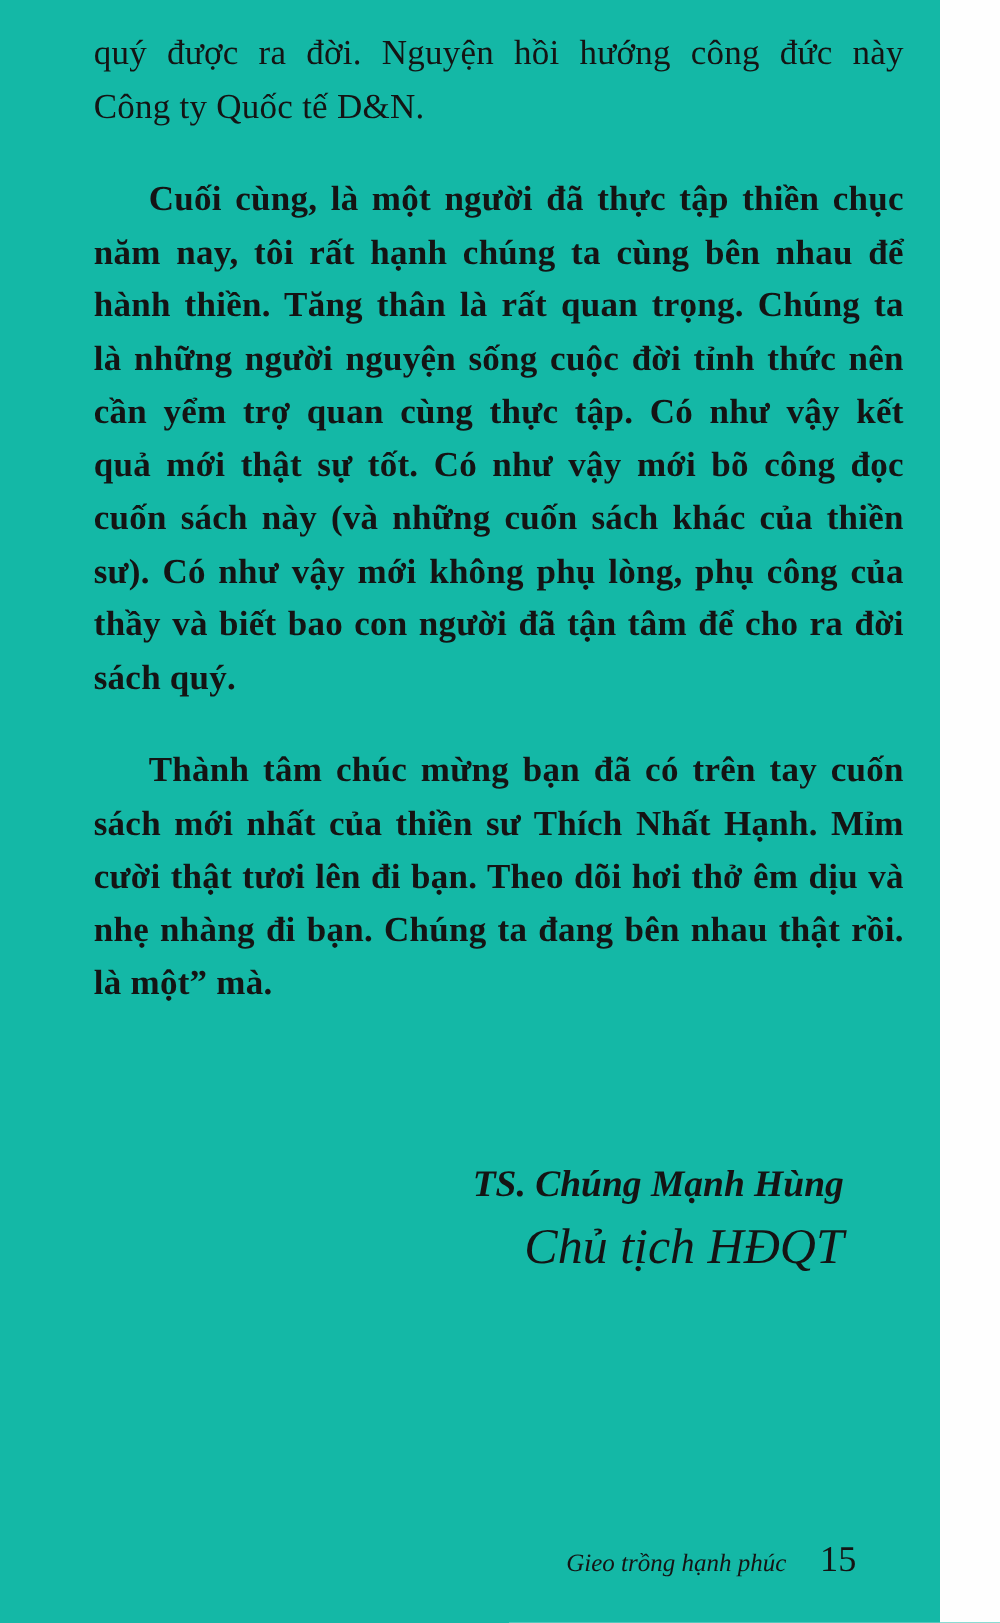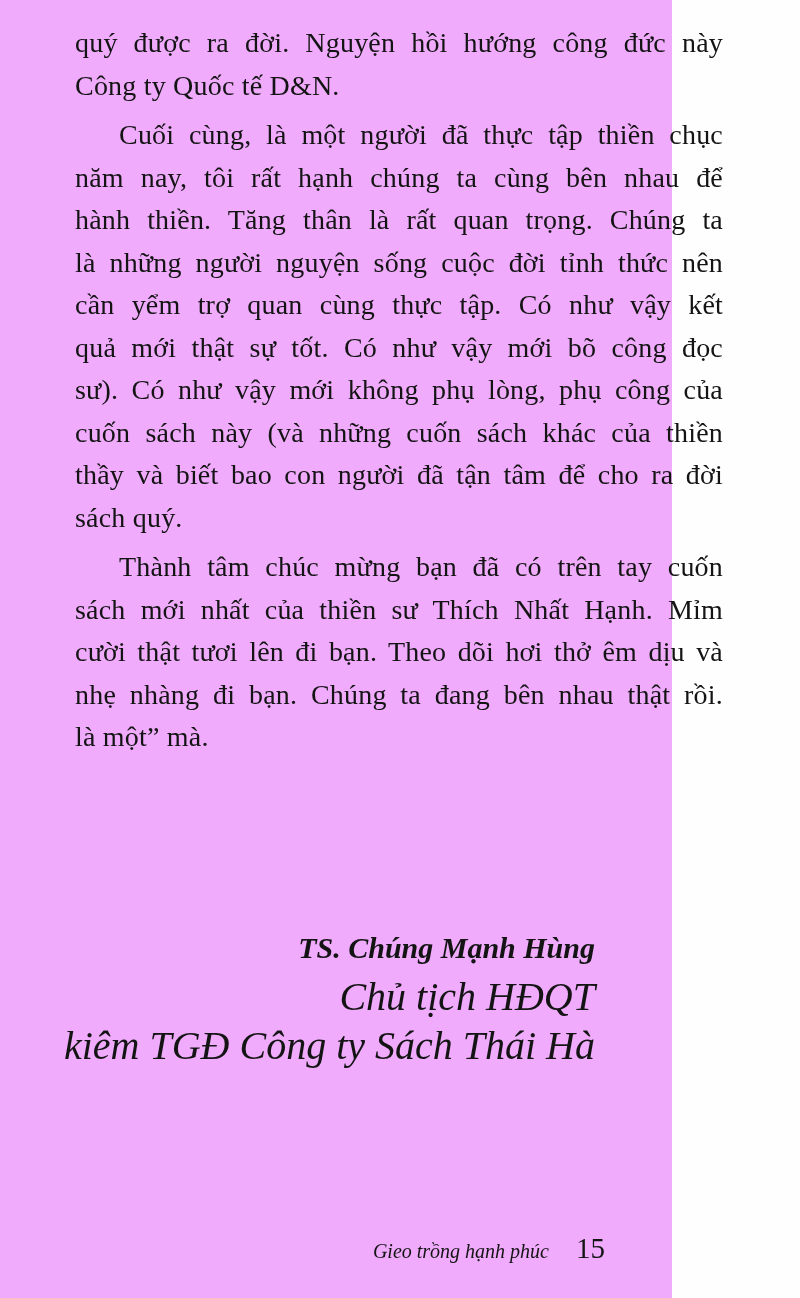--- a/index.html
+++ b/index.html
@@ -10,36 +10,37 @@
     width: 800px;
     height: 1298px;
     background: #fefefe;
     color: #141414;
     font-family: "Liberation Serif", "DejaVu Serif", serif;
     overflow: hidden;
     position: relative;
   }
   .page {
     position: relative;
-    width: 672px;
+    width: 752px;
     height: 1298px;
-    background: #f0abfc;
+    background: #14b8a6;
   }
   .text-block {
     position: absolute;
     left: 75px;
     top: 22px;
     width: 648px;
   }
   .para {
     margin: 0;
     padding: 0;
   }
   .para + .para {
-    margin-top: 7px;
+    margin-top: 32px;
+    font-weight: bold;
   }
   .line {
     font-size: 28px;
     line-height: 42.5px;
     text-align: justify;
     text-align-last: justify;
     letter-spacing: 0.2px;
     white-space: normal;
   }
   .line.last {
@@ -96,40 +97,39 @@
       <div class="line last">Công ty Quốc tế D&amp;N.</div>
     </div>
 
     <div class="para">
       <div class="line first">Cuối cùng, là một người đã thực tập thiền chục</div>
       <div class="line">năm nay, tôi rất hạnh chúng ta cùng bên nhau để</div>
       <div class="line">hành thiền. Tăng thân là rất quan trọng. Chúng ta</div>
       <div class="line">là những người nguyện sống cuộc đời tỉnh thức nên</div>
       <div class="line">cần yểm trợ quan cùng thực tập. Có như vậy kết</div>
       <div class="line">quả mới thật sự tốt. Có như vậy mới bõ công đọc</div>
+      <div class="line">cuốn sách này (và những cuốn sách khác của thiền</div>
       <div class="line">sư). Có như vậy mới không phụ lòng, phụ công của</div>
-      <div class="line">cuốn sách này (và những cuốn sách khác của thiền</div>
       <div class="line">thầy và biết bao con người đã tận tâm để cho ra đời</div>
       <div class="line last">sách quý.</div>
     </div>
 
     <div class="para">
       <div class="line first">Thành tâm chúc mừng bạn đã có trên tay cuốn</div>
       <div class="line">sách mới nhất của thiền sư Thích Nhất Hạnh. Mỉm</div>
       <div class="line">cười thật tươi lên đi bạn. Theo dõi hơi thở êm dịu và</div>
       <div class="line">nhẹ nhàng đi bạn. Chúng ta đang bên nhau thật rồi.</div>
       <div class="line last">là một” mà.</div>
     </div>
 
   </main>
 
   <div class="signature">
     <div class="sig-name">TS. Chúng Mạnh Hùng</div>
     <div class="sig-role">Chủ tịch HĐQT</div>
-    <div class="sig-role">kiêm TGĐ Công ty Sách Thái Hà</div>
   </div>
 
   <div class="footer">
     <span class="footer-title">Gieo trồng hạnh phúc</span>
     <span class="footer-page">15</span>
   </div>
 
 </div>
 
 </body></html>

